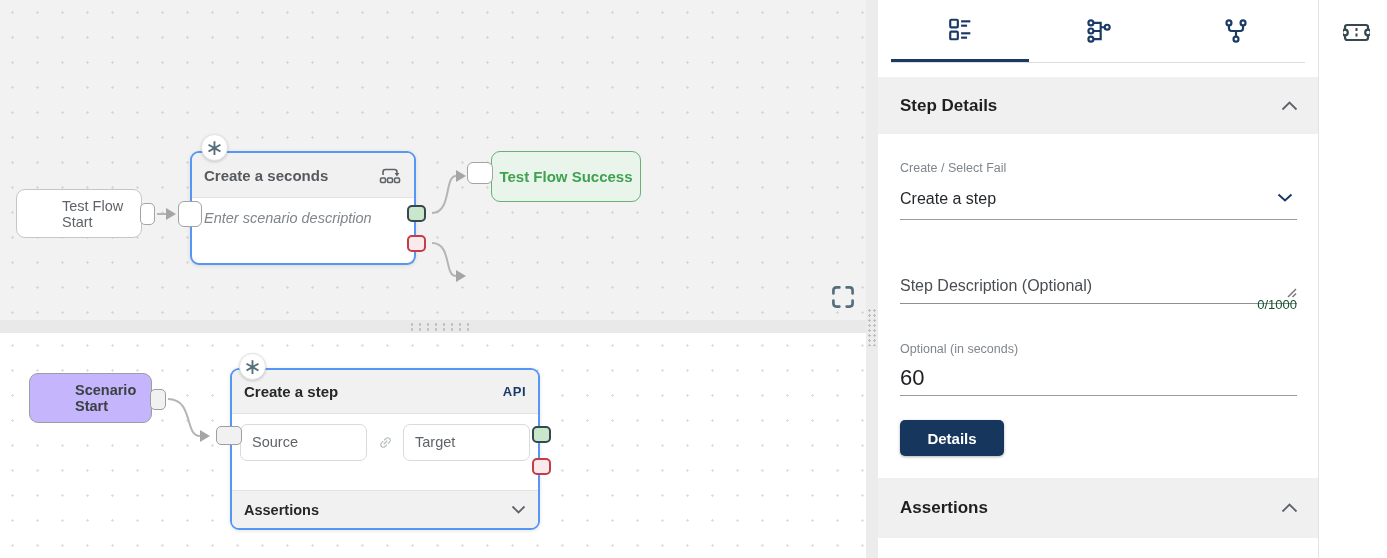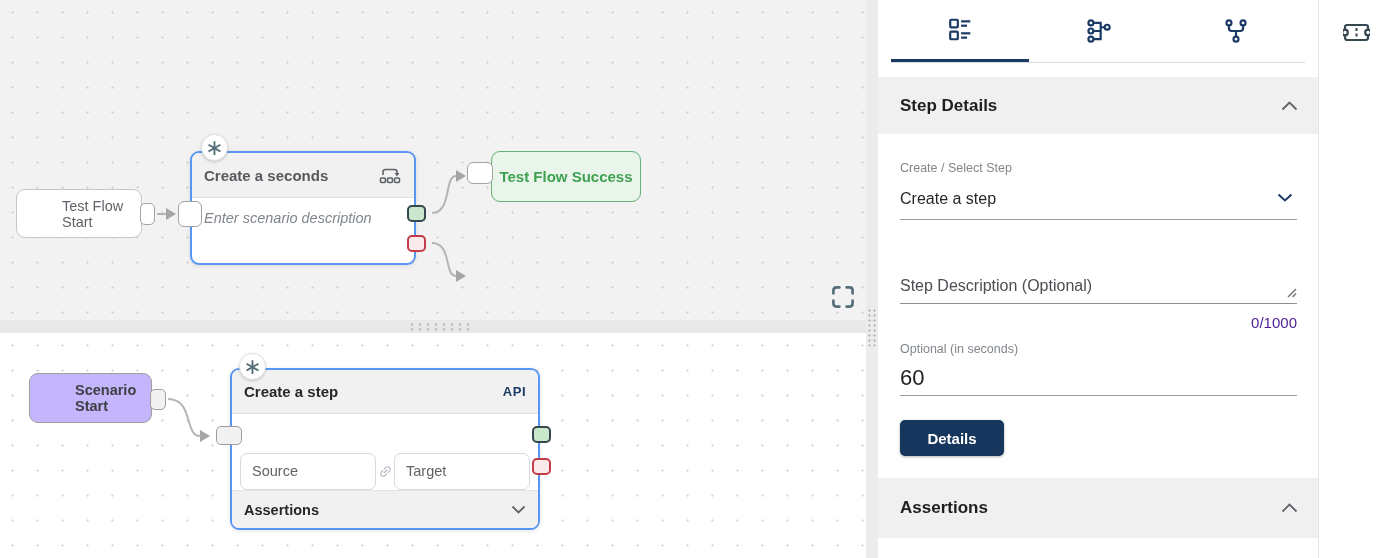--- a/index.html
+++ b/index.html
@@ -43,21 +43,21 @@
   .n-person { left:190px; top:151px; width:226px; height:114px; }
   .n-step { left:230px; top:368px; width:310px; height:162px; display:flex; flex-direction:column; }
 
   .node-header { height:45px; background:#f1f1f1; border-bottom:1px solid #e2e2e2;
     border-radius:7px 7px 0 0; display:flex; align-items:center; justify-content:space-between;
     padding:0 12px; }
   .person-title { font-size:15px; font-weight:600; color:#56595d; }
   .step-title { font-size:15px; font-weight:700; color:#26282a; }
   .api-badge { font-size:13px; font-weight:700; color:#1a3a66; letter-spacing:.5px; }
   .person-body { padding:12px; font-size:14.5px; font-style:italic; color:#80868b; }
-  .step-body { flex:1; display:flex; align-items:flex-end; padding:10px 8px 0 8px; gap:1px; }
+  .step-body { flex:1; display:flex; align-items:flex-start; padding:10px 8px 0 8px; gap:10px; }
   .field-box { flex:1; height:37px; background:#fff; border:1px solid #d7dade; border-radius:7px;
     font-size:14.5px; color:#5f6368; line-height:35px; padding-left:11px; }
   .link-wrap { width:16px; height:37px; display:flex; align-items:center; justify-content:center; }
   .step-footer { height:38px; background:#f1f1f1; border-top:1px solid #e3e3e3;
     border-radius:0 0 7px 7px; display:flex; align-items:center; justify-content:space-between;
     padding:0 12px; font-size:14.5px; font-weight:700; color:#26282a; }
 
   .star-badge { position:absolute; width:27px; height:27px; border-radius:50%; background:#fff;
     border:1px solid #e3e3e3; box-shadow:0 1px 3px rgba(0,0,0,.18); display:flex; align-items:center;
     justify-content:center; color:#546e7a; font-size:22px; line-height:1; }
@@ -84,21 +84,21 @@
   .flabel { position:absolute; left:22px; font-size:12.5px; color:#80868b; }
   .fvalue { position:absolute; left:22px; right:21px; font-size:16px; color:#25282b; }
   .underline { position:absolute; left:22px; right:21px; border-top:1px solid #9a9a9a; }
   .sel-chevron { position:absolute; right:4px; top:3px; }
   .desc-wrap { position:absolute; left:22px; right:21px; top:272px; height:32px;
     border-bottom:1px solid #8f8f8f; }
   .desc-wrap input { width:calc(100% - 18px); border:0; outline:none; background:transparent;
     font-family:"Liberation Sans",sans-serif; font-size:16px; color:#202124; height:28px; }
   .desc-wrap input::placeholder { color:#4a4e52; opacity:1; }
   .resize-ic { position:absolute; right:0; bottom:5px; }
-  .counter { position:absolute; right:21px; top:314px; font-size:15px; color:#4c1d95; }
+  .counter { position:absolute; right:21px; top:297px; font-size:13px; color:#14532d; }
   .timeout-input { position:absolute; left:22px; top:365px; width:200px; border:0; outline:none;
     font-family:Liberation Sans, sans-serif; font-size:22px; color:#202124; background:transparent; }
   .details-btn { position:absolute; left:22px; top:420px; width:104px; height:36px;
     background:#17365d; color:#fff; border:0; border-radius:5px; font-family:"Liberation Sans",sans-serif;
     font-size:15px; font-weight:700; cursor:pointer; box-shadow:0 1px 3px rgba(0,0,0,.3); }
 
   
   .right-strip { position:absolute; left:1318px; top:0; width:69px; height:558px; background:#fff;
     border-left:1px solid #e3e3e3; }
   .ticket { position:absolute; left:24px; top:21px; cursor:pointer; }
@@ -229,21 +229,21 @@
       </div>
     </div>
 
     <div class="sec-hdr hdr1">
       <span class="sec-title">Step Details</span>
       <svg width="17" height="10" viewBox="0 0 17 10">
         <polyline points="1.5,8.5 8.5,1.5 15.5,8.5" fill="none" stroke="#5f6368" stroke-width="1.8"></polyline>
       </svg>
     </div>
 
-    <div class="flabel" style="top:161px;">Create / Select Step</div>
+    <div class="flabel" style="top:161px;">Create / Select Fail</div>
     <div class="fvalue" style="top:190px;">
       <span>Create a step</span>
       <svg class="sel-chevron" width="16" height="9" viewBox="0 0 16 9">
         <polyline points="1.5,1.5 8,7.5 14.5,1.5" fill="none" stroke="#1a3a66" stroke-width="2"></polyline>
       </svg>
     </div>
     <div class="underline" style="top:219px;"></div>
 
     <div class="desc-wrap">
       <input type="text" placeholder="Step Description (Optional)" style="">

